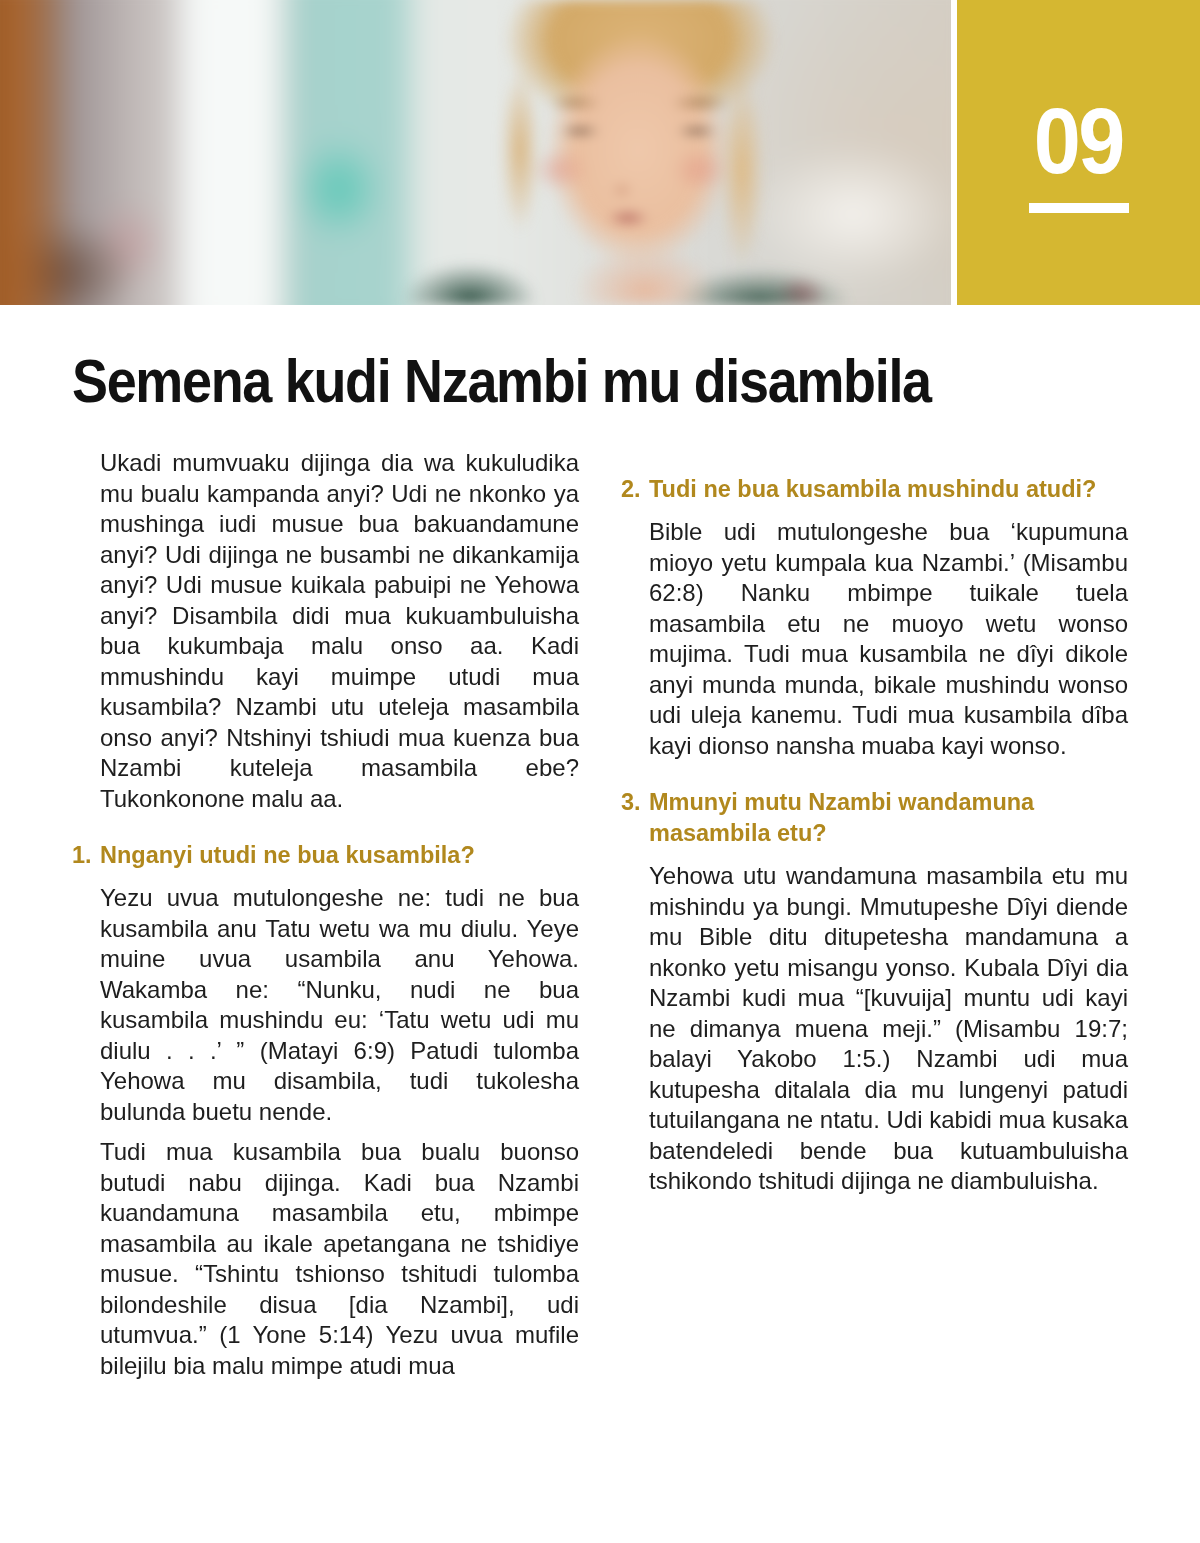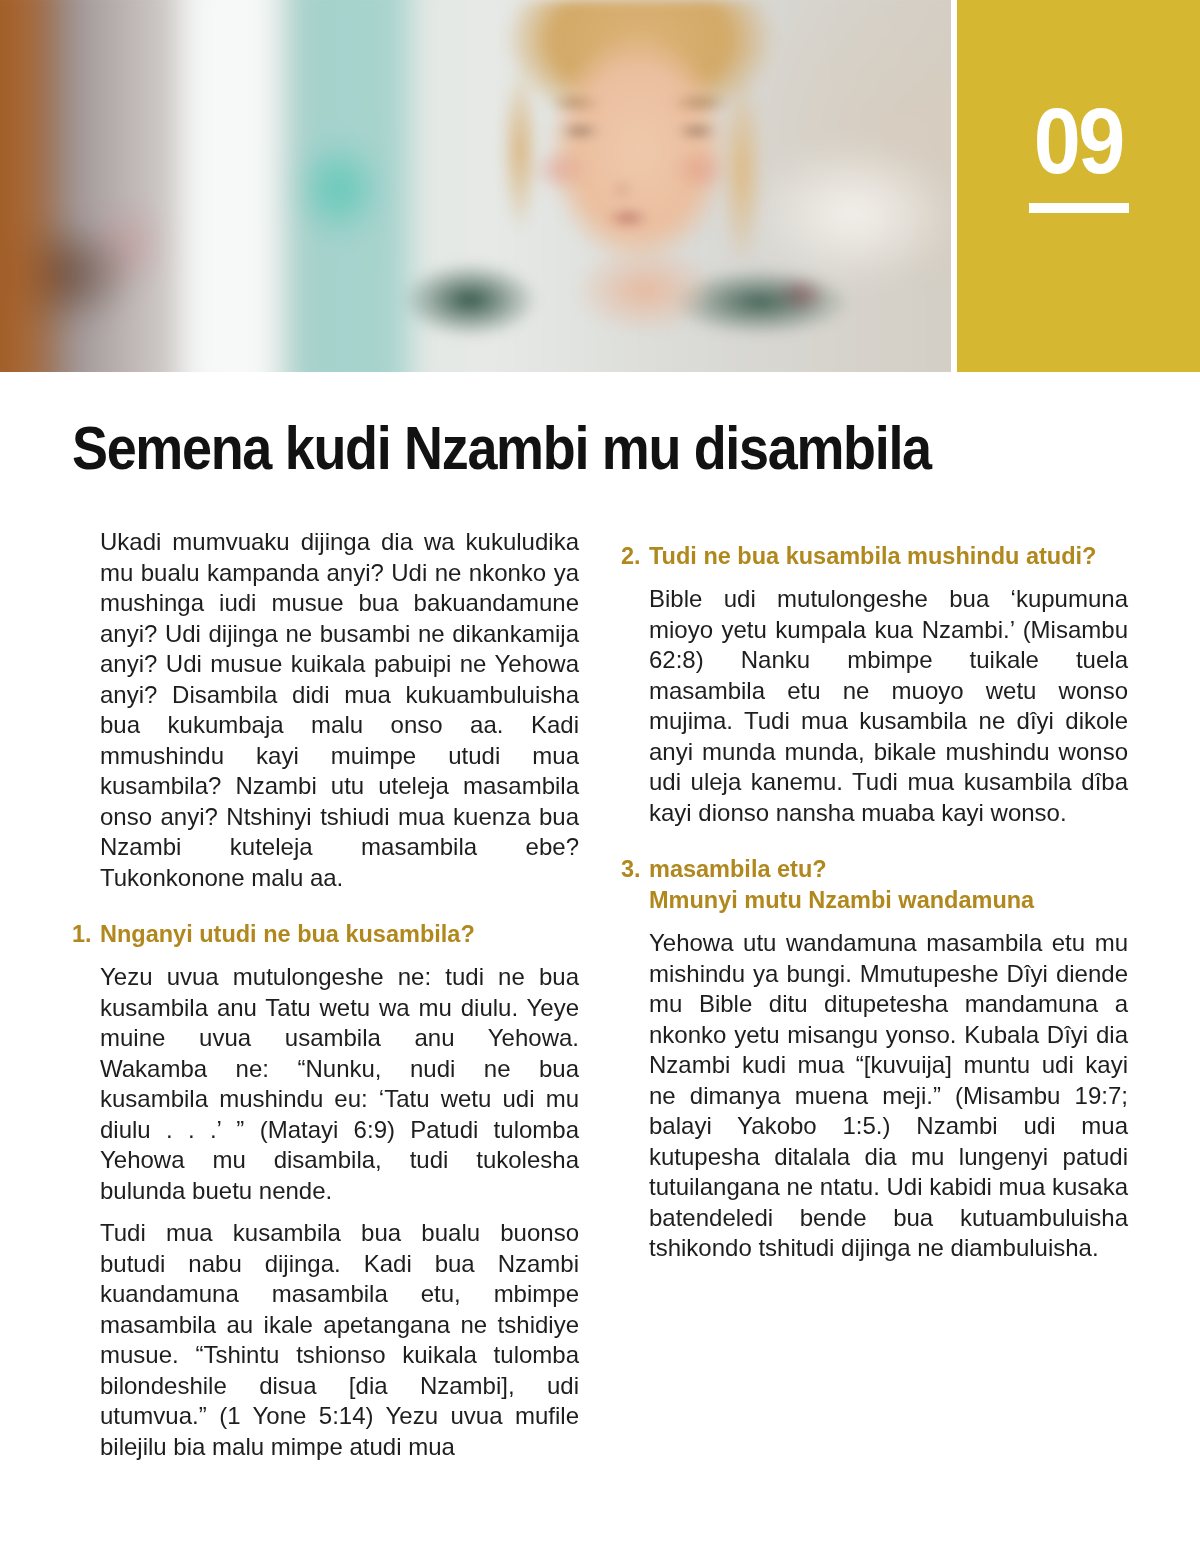--- a/index.html
+++ b/index.html
@@ -7,21 +7,21 @@
     --gold:#b1881d;
     --ink:#1e1e1e;
   }
   *{box-sizing:border-box;}
   html,body{margin:0;padding:0;background:#fff;}
   body{
     width:1200px;height:1543px;overflow:hidden;
     font-family:"Liberation Sans",sans-serif;color:var(--ink);
   }
   
-  .hero{display:flex;height:372px;width:1200px;}
+  .hero{display:flex;height:305px;width:1200px;}
   .hero-photo{
     position:relative;width:951px;flex:0 0 951px;margin-right:6px;
     overflow:hidden;background:#dde2df;
   }
   .photo-bg{
     position:absolute;inset:-26px;filter:blur(13px);
     background:
       linear-gradient(90deg,#8a5020 0px,#a96229 34px,rgba(169,98,41,.75) 60px,rgba(169,98,41,0) 100px),
       radial-gradient(ellipse 120px 80px at 80px 300px,rgba(92,62,48,.85),rgba(92,62,48,0) 70%),
       radial-gradient(ellipse 50px 60px at 155px 270px,rgba(196,138,142,.5),rgba(196,138,142,0) 75%),
@@ -64,21 +64,21 @@
   
   .page-title{
     margin:40px 0 0 72px;font-size:62px;line-height:1.15;font-weight:700;
     color:#121212;letter-spacing:-1.5px;white-space:nowrap;
     transform:scaleX(.87);transform-origin:left center;
   }
   
   .article{display:flex;gap:42px;padding:0 72px;margin-top:32px;}
   .col{width:507px;flex:0 0 507px;}
   .body-p{
-    margin:12px 0 10px 28px;font-size:24px;line-height:30.5px;
+    margin:0 0 10px 28px;font-size:24px;line-height:30.5px;
     text-align:justify;color:var(--ink);
   }
   .body-p b{font-weight:400;}
   .sec-h{
     display:flex;margin:26px 0 12px 0;color:var(--gold);
     font-weight:700;font-size:23.5px;line-height:31px;
   }
   .sec-num{flex:0 0 28px;}
   .sec-h-text{flex:1;}
 </style>
@@ -101,32 +101,32 @@
 <div class="article">
   <div class="col">
       <p class="body-p"><span>Ukadi mumvuaku dijinga dia wa kukuludika mu bualu kampanda anyi? Udi ne nkonko ya mushinga iudi musue bua bakuandamune anyi? Udi dijinga ne busambi ne dikankamija anyi? Udi musue kuikala pabuipi ne Yehowa anyi? Disambila didi mua kukuambuluisha bua kukumbaja malu onso aa. Kadi mmushindu kayi muimpe utudi mua kusambila? Nzambi utu uteleja masambila onso anyi? Ntshinyi tshiudi mua kuenza bua Nzambi kuteleja masambila </span><b>ebe?</b><span> Tukonkonone malu aa.</span></p>
       <div class="sec-h">
         <span class="sec-num">1.</span>
         <div class="sec-h-text">
           <div>Nnganyi utudi ne bua kusambila?</div>
         </div>
       </div>
       <p class="body-p"><span>Yezu uvua mutulongeshe ne: tudi ne bua kusambila anu Tatu wetu wa mu diulu. Yeye muine uvua usambila anu Yehowa. Wakamba ne: </span><b>“Nunku, nudi ne bua kusambila mushindu eu: ‘Tatu wetu udi mu diulu . . .’ ”</b><span> (Matayi 6:9) Patudi tulomba Yehowa mu disambila, tudi tukolesha bulunda buetu nende.</span></p>
-      <p class="body-p"><span>Tudi mua kusambila bua bualu buonso butudi nabu dijinga. Kadi bua Nzambi kuandamuna masambila etu, mbimpe masambila au ikale apetangana ne tshidiye musue. </span><b>“Tshintu tshionso kuikala tulomba bilondeshile disua [dia Nzambi], udi utumvua.”</b><span> (1 Yone 5:14) Yezu uvua mufile bilejilu bia malu mimpe atudi mua</span></p>
+      <p class="body-p"><span>Tudi mua kusambila bua bualu buonso butudi nabu dijinga. Kadi bua Nzambi kuandamuna masambila etu, mbimpe masambila au ikale apetangana ne tshidiye musue. </span><b>“Tshintu tshionso tshitudi tulomba bilondeshile disua [dia Nzambi], udi utumvua.”</b><span> (1 Yone 5:14) Yezu uvua mufile bilejilu bia malu mimpe atudi mua</span></p>
     </div>
   <div class="col">
       <div class="sec-h">
         <span class="sec-num">2.</span>
         <div class="sec-h-text">
           <div>Tudi ne bua kusambila mushindu atudi?</div>
         </div>
       </div>
       <p class="body-p"><span>Bible udi mutulongeshe bua </span><b>‘kupumuna mioyo yetu kumpala kua Nzambi.’</b><span> (Misambu 62:8) Nanku mbimpe tuikale tuela masambila etu ne muoyo wetu wonso mujima. Tudi mua kusambila ne dîyi dikole anyi munda munda, bikale mushindu wonso udi uleja kanemu. Tudi mua kusambila dîba kayi dionso nansha muaba kayi wonso.</span></p>
       <div class="sec-h">
         <span class="sec-num">3.</span>
         <div class="sec-h-text">
+          <div>Mmunyi mutu Nzambi wandamuna</div>
           <div>masambila etu?</div>
-          <div>Mmunyi mutu Nzambi wandamuna</div>
         </div>
       </div>
       <p class="body-p"><span>Yehowa utu wandamuna masambila etu mu mishindu ya bungi. Mmutupeshe Dîyi diende mu Bible ditu ditupetesha mandamuna a nkonko yetu misangu yonso. Kubala Dîyi dia Nzambi kudi mua </span><b>“[kuvuija] muntu udi kayi ne dimanya muena meji.”</b><span> (Misambu 19:7; balayi Yakobo 1:5.) Nzambi udi mua kutupesha ditalala dia mu lungenyi patudi tutuilangana ne ntatu. Udi kabidi mua kusaka batendeledi bende bua kutuambuluisha tshikondo tshitudi dijinga ne diambuluisha.</span></p>
     </div>
 </div>
 
 </body></html>

